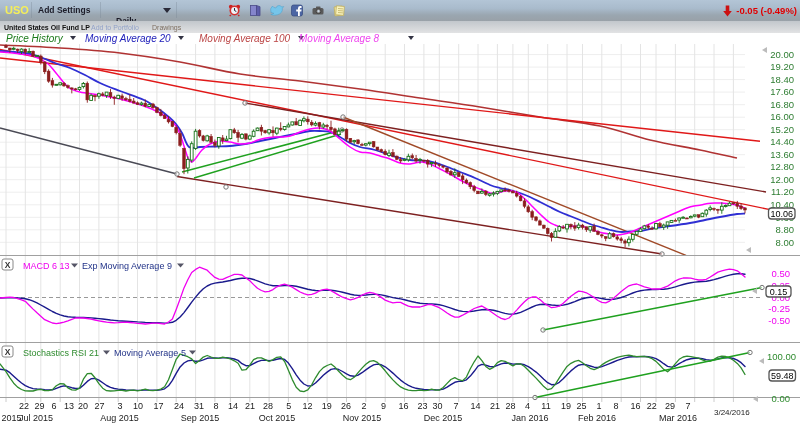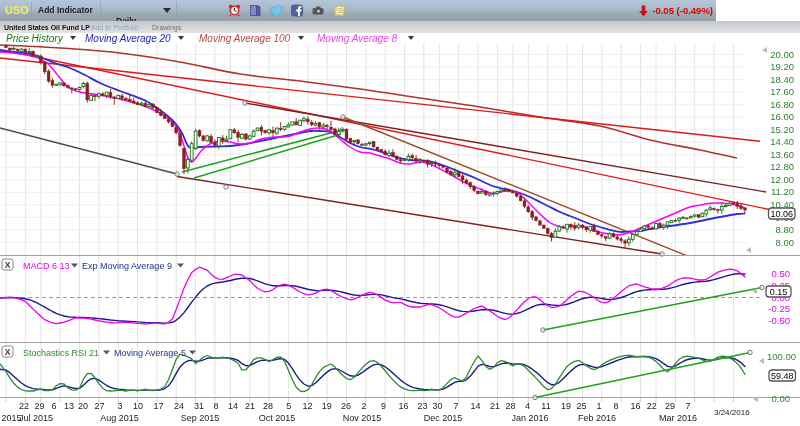--- a/index.html
+++ b/index.html
@@ -1,32 +1,32 @@
 <!DOCTYPE html>
 <html><head><meta charset="utf-8"><style>
 * { margin:0; padding:0; box-sizing:border-box; }
 body { font-family:"Liberation Sans", sans-serif; }
 #page { position:relative; width:800px; height:426px; overflow:hidden; background:#fff; }
-#bar1 { position:absolute; top:0; left:0; width:716px; height:21px;
+#bar1 { position:absolute; top:0; left:0; width:800px; height:21px;
   background:linear-gradient(180deg,#b3c5d6 0%,#a9bbcc 40%,#9aa6b0 72%,#99a1a8 100%); }
 #bar2 { position:absolute; top:21px; left:0; width:800px; height:12px;
   background:linear-gradient(180deg,#c2c7cc 0%,#d8dadc 70%,#e2e3e4 100%); }
 #bar3 { position:absolute; top:33px; left:0; width:800px; height:11px; background:#ffffff; }
 .t1 { position:absolute; top:5px; font-size:8.5px; font-weight:bold; color:#1c1c28; }
 .t2 { position:absolute; top:2.5px; font-size:7px; color:#111; }
 .t3 { position:absolute; top:0px; font-size:10px;font-style:italic; }
 .sep { position:absolute; top:2px; width:1px; height:16px; background:rgba(120,135,150,0.35); }
 .tri { display:inline-block; width:0; height:0; border-left:3.5px solid transparent; border-right:3.5px solid transparent; border-top:4px solid #333344; vertical-align:middle; }
 </style></head>
 <body>
 <div id="page">
  <div id="bar1">
   <span class="t1" style="left:5px; color:#f5ee59; font-size:11px; top:4px;">USO</span>
   <div class="sep" style="left:31px;"></div>
-  <span class="t1" style="left:38px;">Add Indicator</span>
+  <span class="t1" style="left:38px;">Add Settings</span>
   <div class="sep" style="left:100px;"></div>
   <span class="t1" style="left:116px;margin-top:11px;">Daily</span>
   <span style="position:absolute; left:163px; top:8px; width:0; height:0; border-left:4px solid transparent; border-right:4px solid transparent; border-top:5px solid #2a2a38;"></span>
   <div class="sep" style="left:176px;"></div>
   <span class="t1" style="left:185px;margin-top:16px;">Settings</span>
   <svg width="130" height="17" style="position:absolute; left:227px; top:2px;">
 
     <g transform="translate(7.5,8.5)">
       <circle cx="-3.6" cy="-3.8" r="2" fill="#cc2222"></circle>
           <circle cx="3.6" cy="-3.8" r="2" fill="#cc2222"></circle>
@@ -76,21 +76,21 @@
   <span class="t2" style="left:91px; color:#92a2c8;">Add to Portfolio</span>
   <span class="t2" style="left:152px; color:#7d6e60;">Drawings</span>
  </div>
  <div id="bar3">
   <span class="t3" style="left:6px; color:#1a7a1a;">Price History</span>
   <span class="tri" style="position:absolute; left:70px; top:3px;"></span>
   <span class="t3" style="left:85px; color:#2222bb;">Moving Average 20</span>
   <span class="tri" style="position:absolute; left:178px; top:3px;"></span>
   <span class="t3" style="left:199px; color:#bb4444;">Moving Average 100</span>
   <span class="tri" style="position:absolute; left:298px; top:3px;"></span>
-  <span class="t3" style="left:317px; color:#ee44ee;text-align:center;">Moving Average 8</span>
+  <span class="t3" style="left:299px; color:#ee44ee;text-align:center;">Moving Average 8</span>
   <span class="tri" style="position:absolute; left:408px; top:3px;"></span>
  </div>
  <svg width="800" height="382" viewBox="0 44 800 382" style="position:absolute;top:44px;left:0">
 <rect x="0" y="44" width="800" height="382" fill="#ffffff"></rect>
 <line x1="0" y1="54.6" x2="745" y2="54.6" stroke="#eeeeee" stroke-width="1"></line>
 <line x1="0" y1="67.1" x2="745" y2="67.1" stroke="#eeeeee" stroke-width="1"></line>
 <line x1="0" y1="79.6" x2="745" y2="79.6" stroke="#eeeeee" stroke-width="1"></line>
 <line x1="0" y1="92.1" x2="745" y2="92.1" stroke="#eeeeee" stroke-width="1"></line>
 <line x1="0" y1="104.7" x2="745" y2="104.7" stroke="#eeeeee" stroke-width="1"></line>
 <line x1="0" y1="117.2" x2="745" y2="117.2" stroke="#eeeeee" stroke-width="1"></line>

